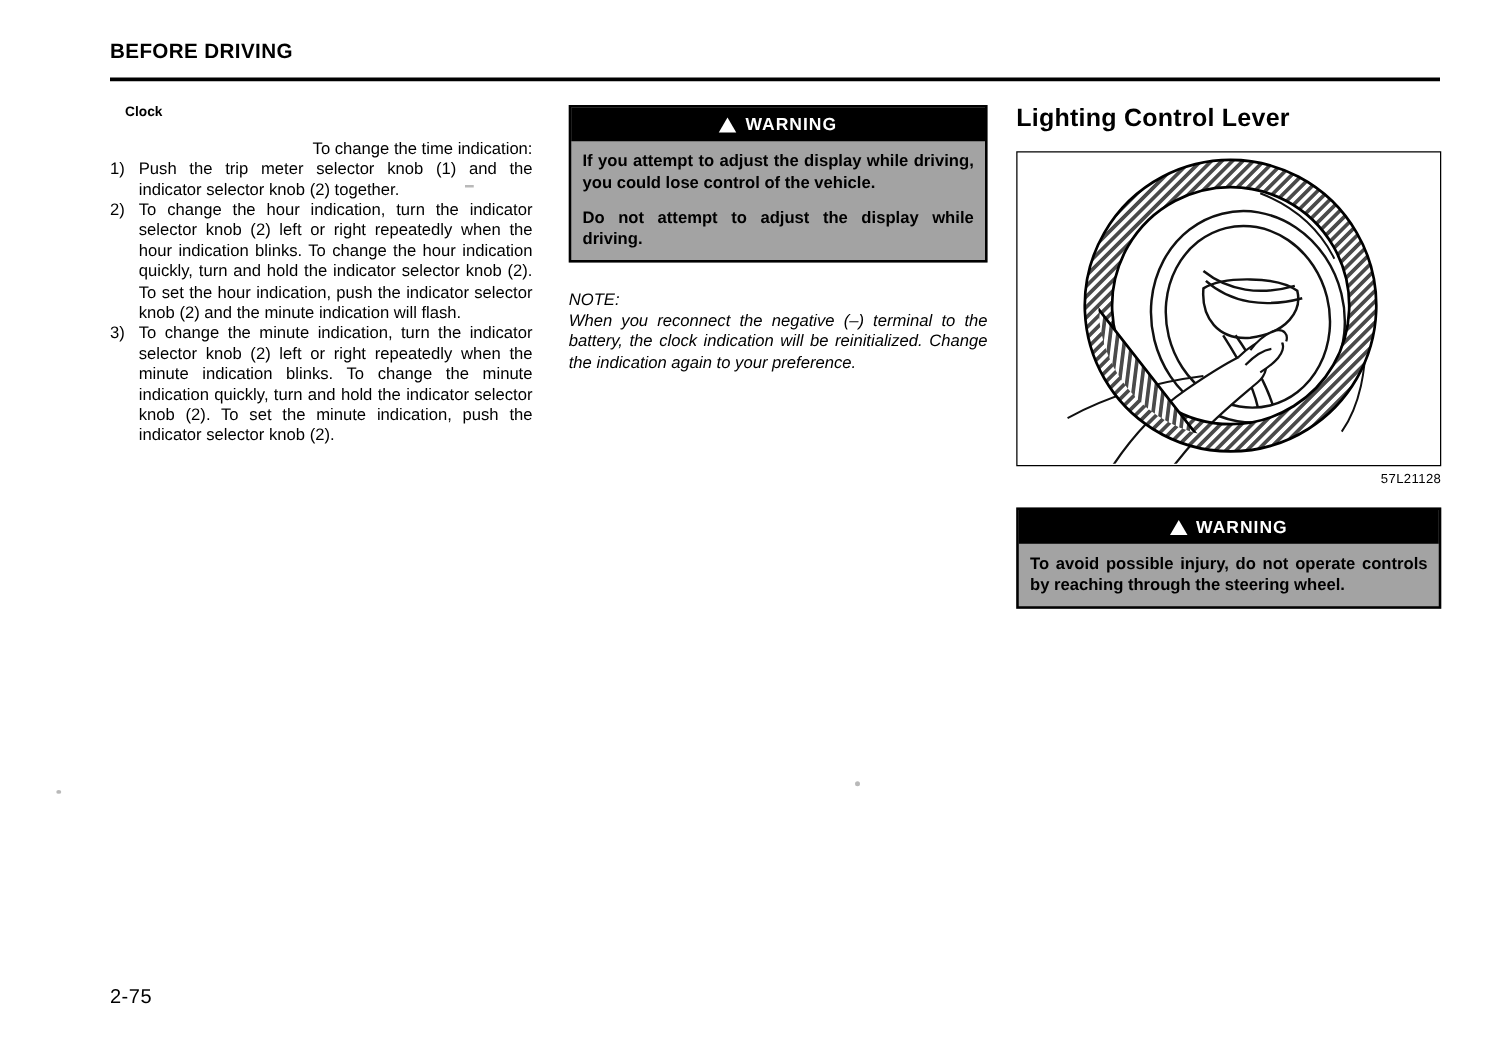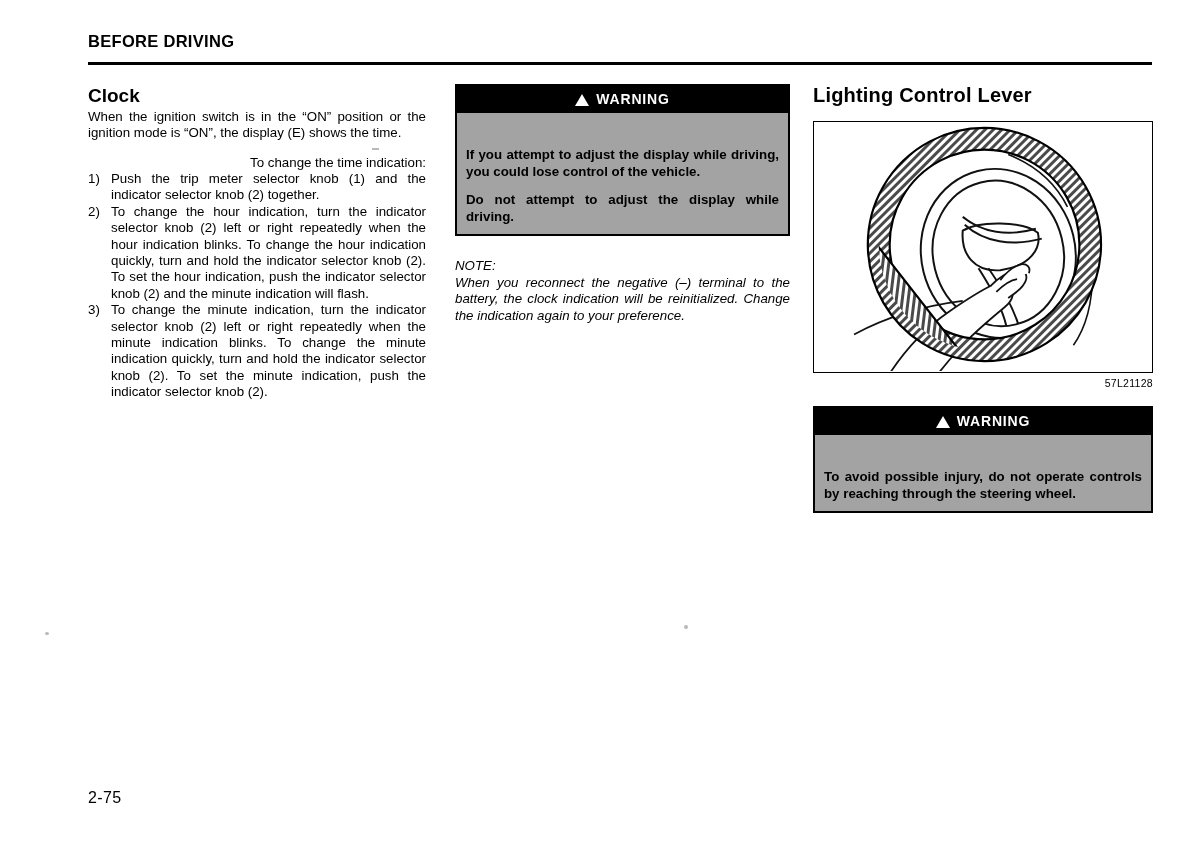--- a/index.html
+++ b/index.html
@@ -48,24 +48,24 @@
   
   .col {
     position: absolute;
     top: 84px;
   }
   .col-left  { left: 70px;  width: 338px; }
   .col-mid   { left: 437px; width: 335px; }
   .col-right { left: 795px; width: 340px; }
 
   .subhead {
-    font-size: 19px;
+    font-size: 11px;
     font-weight: bold;
     line-height: 1.25;
-    margin: 0 0 1px 0;
+    margin: 0 0 1px 12px;
   }
 
   p.body {
     font-size: 13.3px;
     line-height: 16.4px;
     margin: 0;
     text-align: justify;
   }
   p.body.gap { margin-top: 13px; }
   p.body.nojust { text-align: right; }
@@ -113,21 +113,20 @@
     display: inline-block;
     width: 0; height: 0;
     border-left: 7px solid transparent;
     border-right: 7px solid transparent;
     border-bottom: 12px solid #fff;
     position: relative;
     top: 1px;
   }
   .warning-body {
     padding: 8px 9px 9px 9px;
-    margin-top: 26px;
   }
   .warning-body p {
     margin: 0;
     font-size: 13.3px;
     line-height: 16.6px;
     font-weight: bold;
     text-align: justify;
   }
   .warning-body p + p { margin-top: 12px; }
 
@@ -195,21 +194,20 @@
 
 <div class="page">
 
   <div class="page-header">
     <div class="title">BEFORE DRIVING</div>
   </div>
   <div class="header-rule"></div>
 
   <div class="col col-left">
     <div class="subhead">Clock</div>
-    <p class="body">When the ignition switch is in the “ON” position or the ignition mode is “ON”, the display (E) shows the time.</p>
     <p class="body gap nojust">To change the time indication:</p>
     <ol class="num-list">
       <li>
         <span class="marker">1)</span>
         <span>Push the trip meter selector knob (1) and the indicator selector knob (2) together.</span>
       </li>
       <li>
         <span class="marker">2)</span>
         <span>To change the hour indication, turn the indicator selector knob (2) left or right repeatedly when the hour indication blinks. To change the hour indication quickly, turn and hold the indicator selector knob (2). To set the hour indication, push the indicator selector knob (2) and the minute indication will flash.</span>
       </li>

